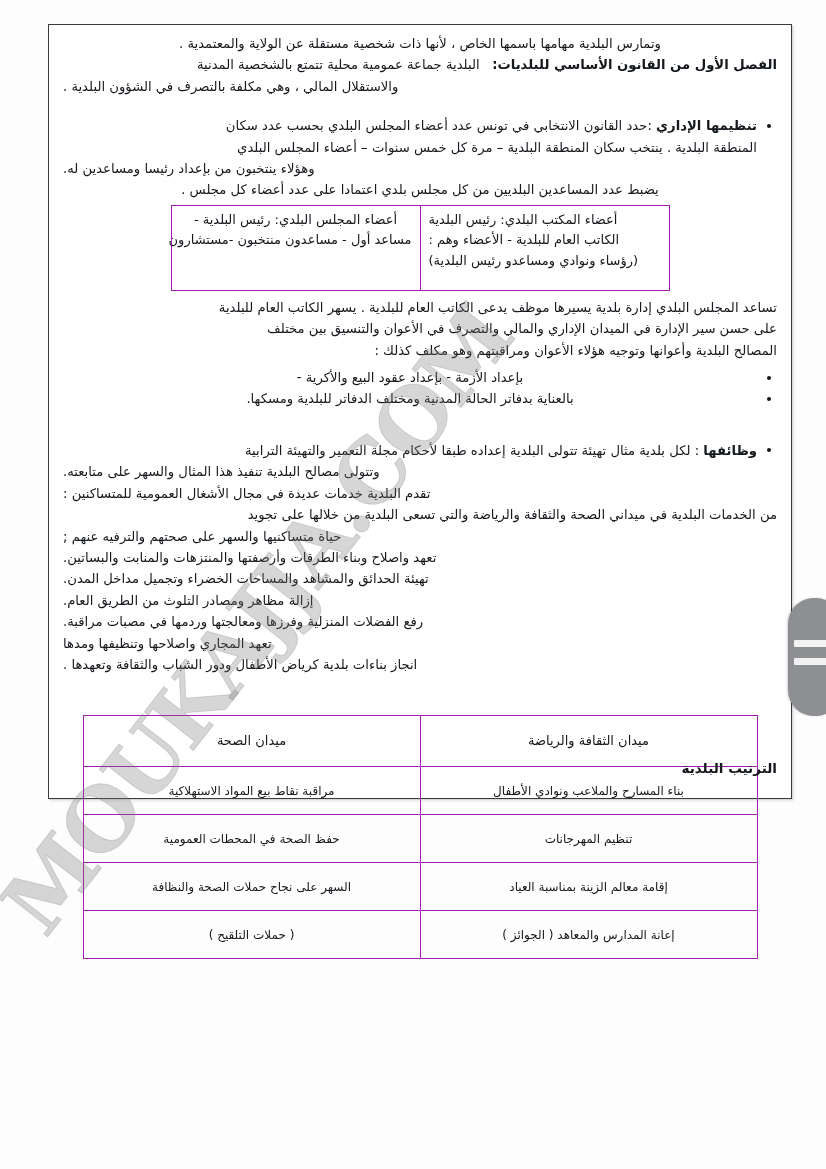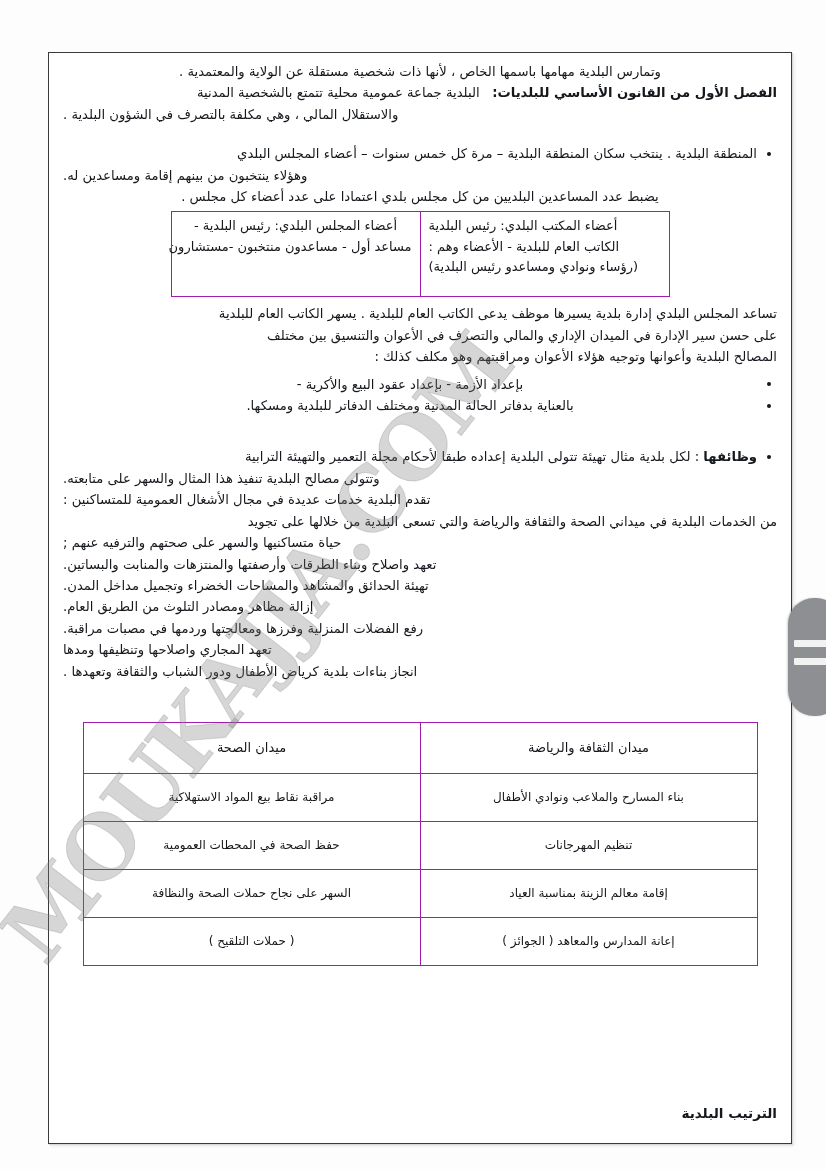--- a/index.html
+++ b/index.html
@@ -12,22 +12,22 @@
   }
   #page{
     position:relative;
     width:826px;height:1169px;
     background:#fdfdfd;
     overflow:hidden;
   }
   
   #sheet{
     position:absolute;
-    left:48px;top:52px;
-    width:744px;height:1092px;
+    left:48px;top:24px;
+    width:744px;height:775px;
     background:#ffffff;
     border:1px solid #3a3a3a;
     box-sizing:border-box;
     box-shadow:1px 1px 0 #d8d8d8, 2px 2px 3px rgba(0,0,0,.10);
   }
   #content{
     position:absolute;
     inset:0;
     padding:8px 14px 0 14px;
     box-sizing:border-box;
@@ -191,22 +191,23 @@
       </div>
 
       <div class="p">
         <span class="ln r"><span class="bold">الفصل الأول من القانون الأساسي للبلديات:</span>&nbsp;&nbsp;&nbsp;<span>البلدية جماعة عمومية محلية تتمتع بالشخصية المدنية</span></span>
         <span class="ln l">والاستقلال المالي ، وهي مكلفة بالتصرف في الشؤون البلدية .</span>
       </div>
 
       <div class="spacer-18"></div>
 
       <div class="bullet-line">
+        <span class="cont ln r"><span class="bold">تنظيمها الإداري</span>&nbsp;<span>:حدد القانون الانتخابي في تونس عدد أعضاء المجلس البلدي بحسب عدد سكان</span></span>
         <span class="cont ln r">المنطقة البلدية  . ينتخب سكان المنطقة البلدية – مرة كل خمس سنوات – أعضاء المجلس البلدي</span>
-        <span class="cont ln l">وهؤلاء ينتخبون من بينهم إقامة ومساعدين له.</span>
+        <span class="cont ln l">وهؤلاء ينتخبون من بإعداد رئيسا ومساعدين له.</span>
       </div>
       <div class="p">
         <span class="ln c">يضبط عدد المساعدين البلديين من كل مجلس بلدي اعتمادا على عدد أعضاء كل مجلس .</span>
       </div>
 
       <table class="doc" id="council-table">
         <tbody>
           <tr>
             <td class="left-cell">
               <span class="cell-line l">أعضاء المكتب البلدي: رئيس البلدية</span>

